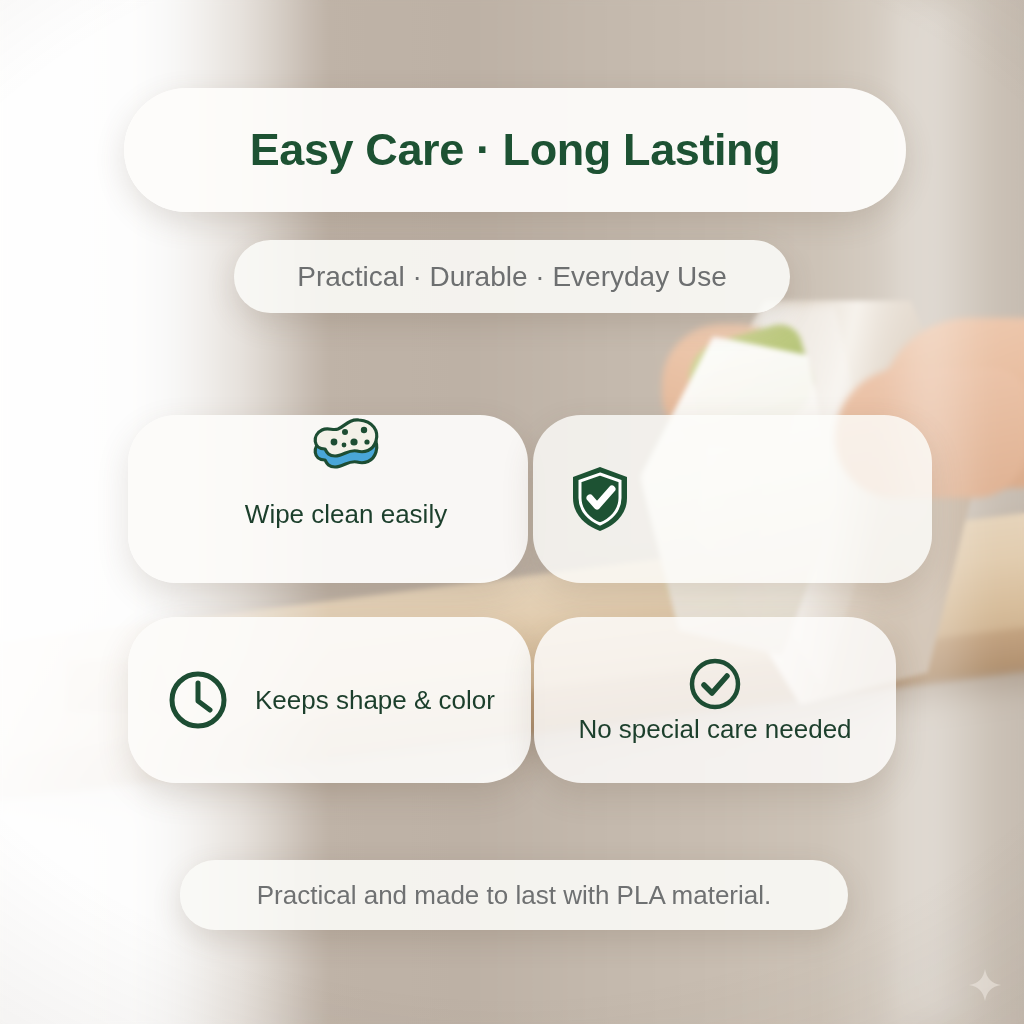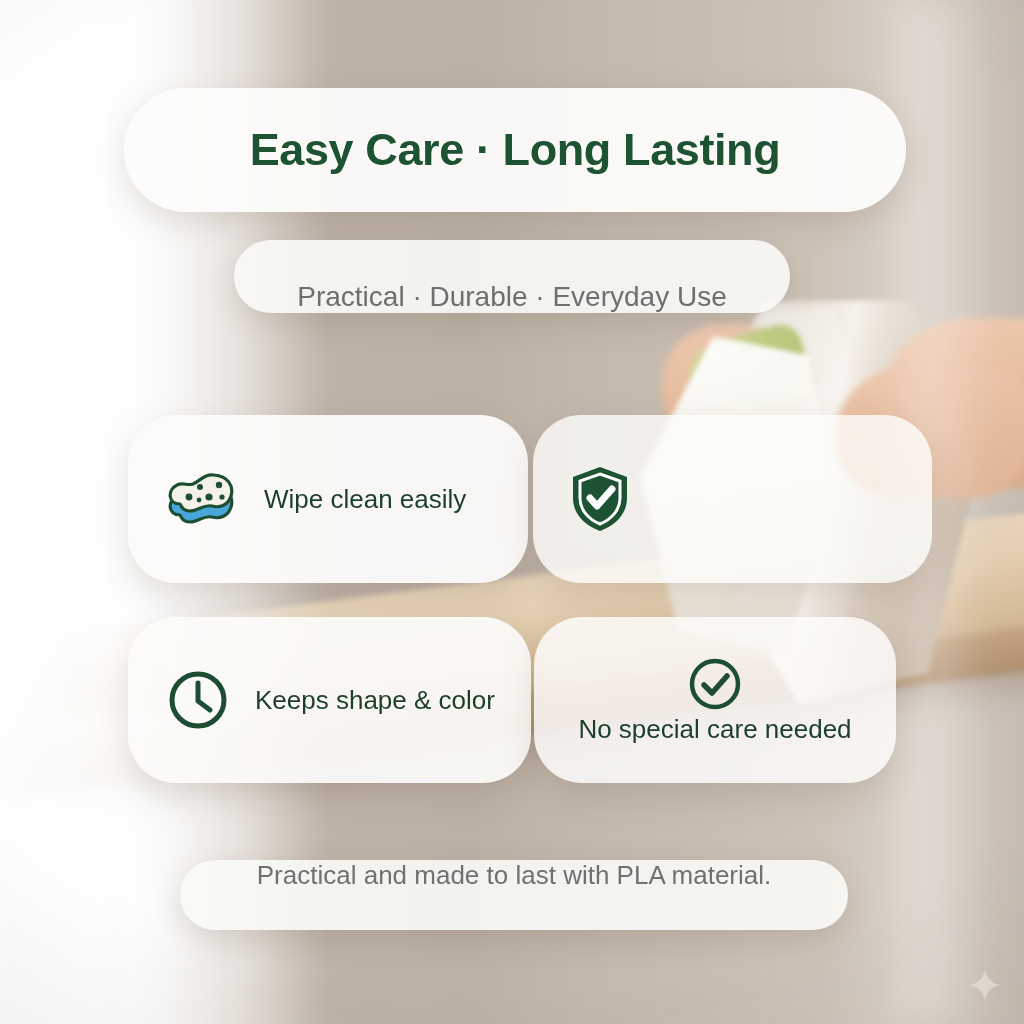--- a/index.html
+++ b/index.html
@@ -161,42 +161,42 @@
     font-size: 45px;
     font-weight: 700;
     letter-spacing: -0.4px;
     white-space: nowrap;
   }
 
   #subtitle-pill {
     left: 234px; top: 240px; width: 556px; height: 73px;
     border-radius: 37px;
     background: rgba(250,249,246,.90);
-    display: flex; align-items: flex-end; justify-content: center;
+    display: flex; align-items: center; justify-content: center;
   }
   #subtitle-text {
     color: #6d6f70;
     font-size: 28px;
     font-weight: 400;
     white-space: nowrap;
   }
 
   .feature-card {
     position: absolute;
     border-radius: 48px;
     box-shadow: 0 12px 32px rgba(92,72,54,.15);
     display: flex;
     align-items: center;
     overflow: hidden;
   }
   .fc-row { flex-direction: row; padding-left: 36px; gap: 26px; }
   .fc-col { flex-direction: column; justify-content: center; gap: 2px; }
 
   #card-wipe     { left: 128px; top: 415px; width: 364px; height: 168px;
-                   background: rgba(252,251,249,.95); }
+                   background: rgba(252,251,249,.95); flex-direction: column; }
   #card-durable  { left: 533px; top: 415px; width: 363px; height: 168px;
                    background: rgba(253,252,250,.80); }
   #card-shape    { left: 128px; top: 617px; width: 364px; height: 166px;
                    background: rgba(252,251,249,.93); padding-left: 39px; }
   #card-nocare   { left: 534px; top: 617px; width: 362px; height: 166px;
                    background: rgba(253,252,250,.84); }
 
   .card-label {
     color: #1c3f2c;
     font-size: 26px;
@@ -204,21 +204,21 @@
     white-space: nowrap;
   }
   .card-label.centered { text-align: center; }
 
   .icon-box { flex: none; display: flex; align-items: center; justify-content: center; }
 
   #footer-pill {
     left: 180px; top: 860px; width: 668px; height: 70px;
     border-radius: 35px;
     background: rgba(250,249,246,.90);
-    display: flex; align-items: flex-start; justify-content: center;
+    display: flex; align-items: center; justify-content: center;
   }
   #footer-text {
     color: #6f7172;
     font-size: 26px;
     font-weight: 400;
     white-space: nowrap;
   }
 
   #sparkle {
     position: absolute;

